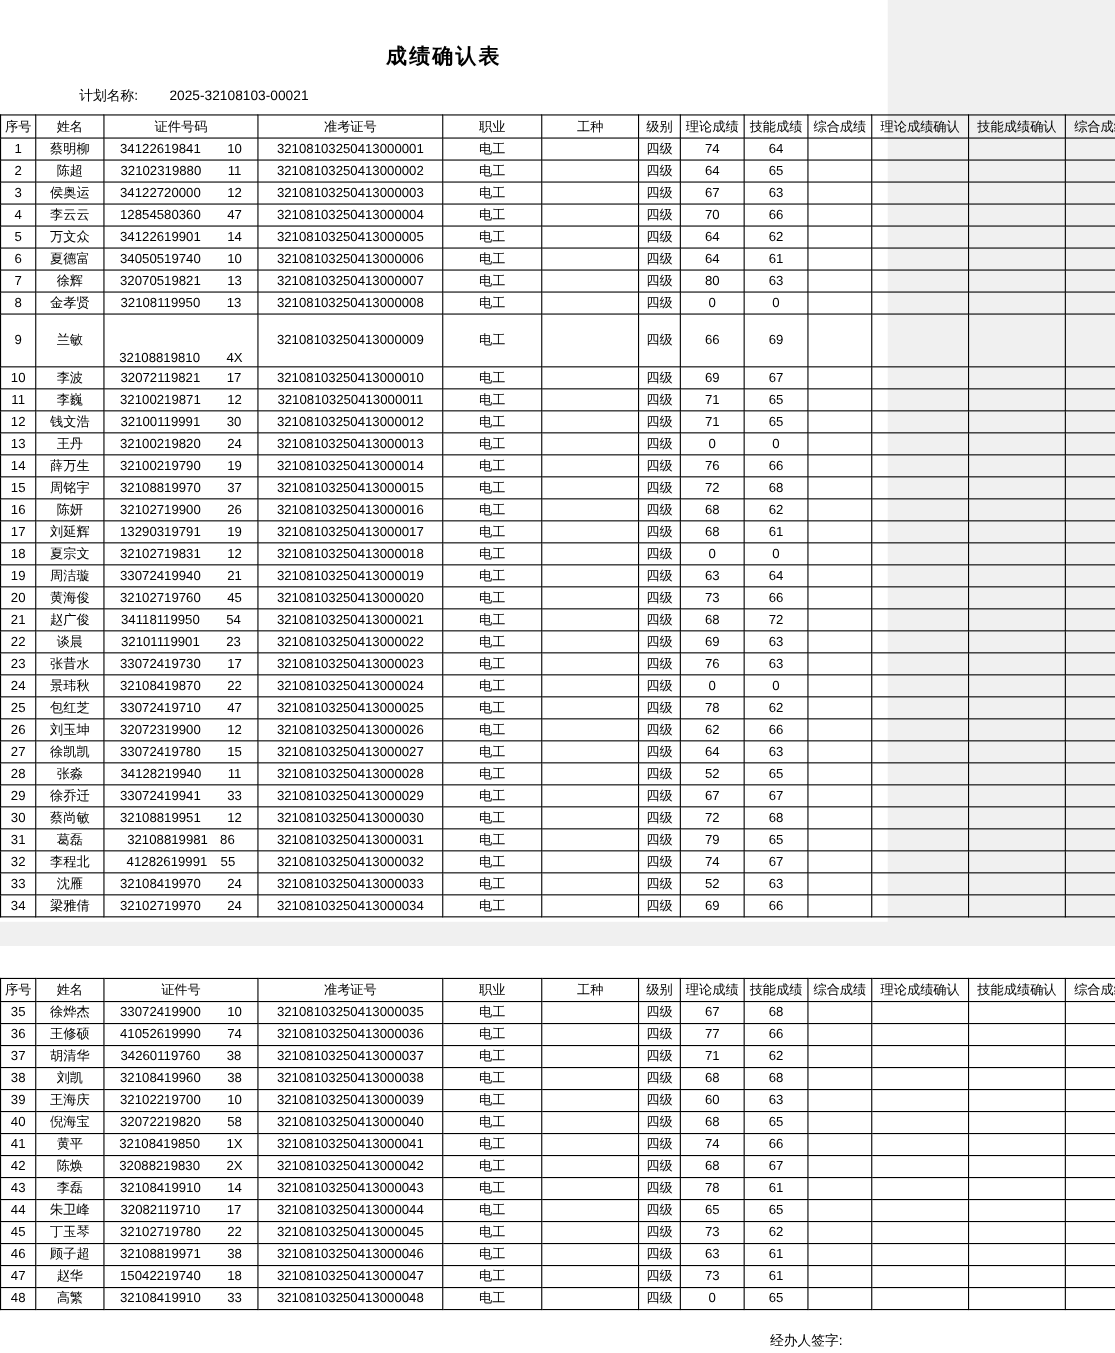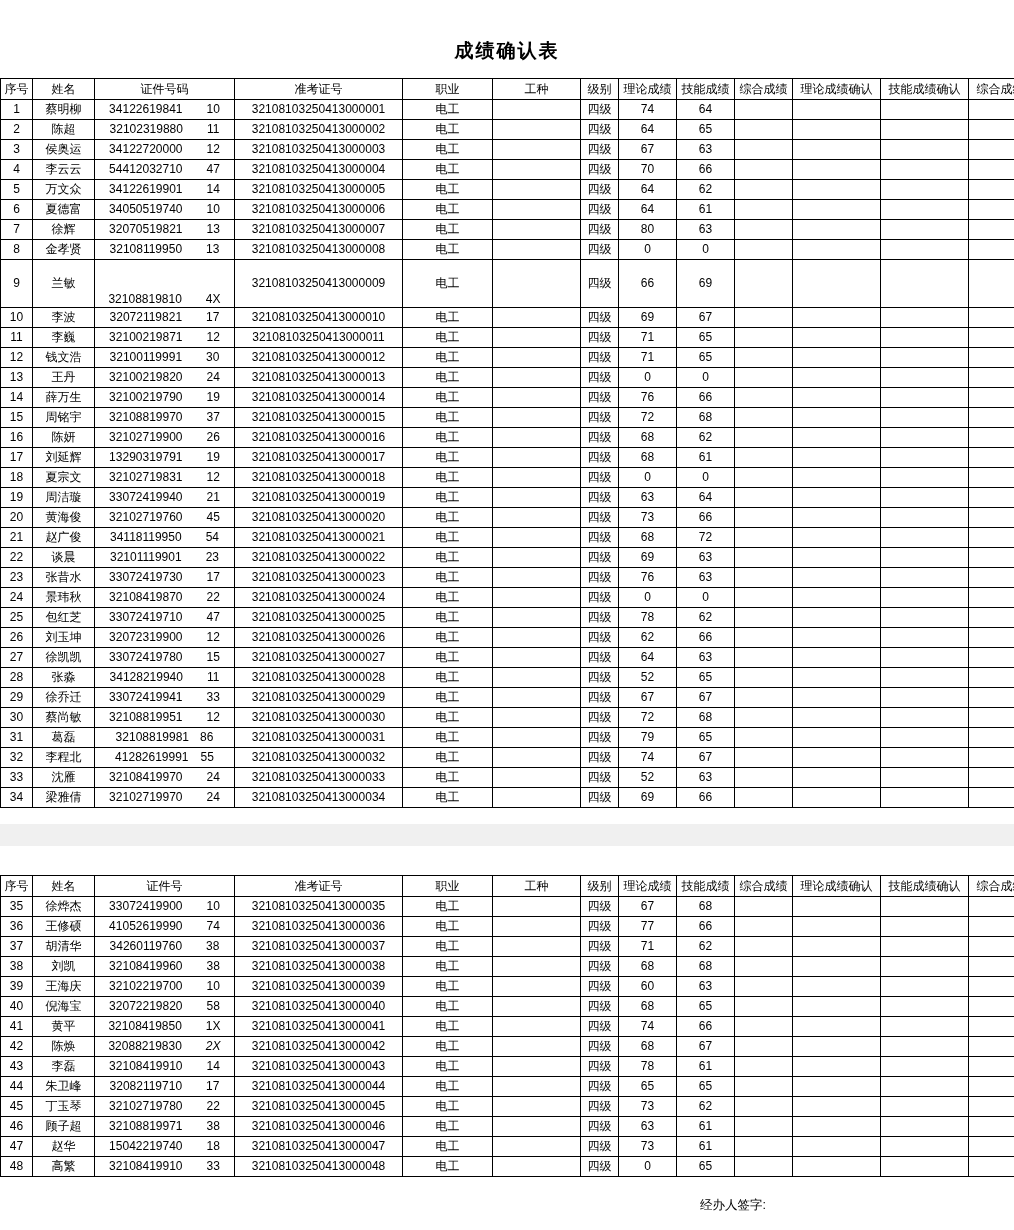--- a/index.html
+++ b/index.html
@@ -12,23 +12,23 @@
     width: 1014px;
     min-height: 1230px;
     position: relative;
     background: #f0f0f0;
   }
   .sheet {
     background: #ffffff;
     position: relative;
   }
   .sheet-1 {
-    width: 1014px;
+    width: 807px;
     padding-top: 30px;
-    padding-bottom: 16px;
+    padding-bottom: 4px;
   }
   .gap {
     height: 22px;
     background: #f0f0f0;
   }
   .sheet-2 {
     width: 1014px;
     padding-top: 22px;
     padding-bottom: 26px;
   }
@@ -111,20 +111,23 @@
 </style>
 </head>
 <body>
 
 <div id="page">
 
   <div class="sheet sheet-1">
 
     <div class="doc-title">成绩确认表</div>
 
+    <div class="meta">
+      <span class="lbl">计划名称:</span><span class="val">2025-32108103-00021</span>
+    </div>
 
     <table class="grid">
       <colgroup>
         <col class="c-seq">
           <col class="c-name">
           <col class="c-id">
           <col class="c-adm">
           <col class="c-occ">
         <col class="c-type">
           <col class="c-level">
@@ -194,21 +197,21 @@
             <td>67</td>
             <td>63</td>
             <td></td>
             <td></td>
             <td></td>
             <td></td>
           </tr>
           <tr>
             <td>4</td>
             <td>李云云</td>
-            <td class="idcell"><span class="idtext">54412032710</span><span class="idtext" style="margin-left: 24px;">47</span></td>
+            <td class="idcell"><span class="idtext">12854580360</span><span class="idtext" style="margin-left: 24px;">47</span></td>
             <td>32108103250413000004</td>
             <td>电工</td>
             <td></td>
             <td>四级</td>
             <td>70</td>
             <td>66</td>
             <td></td>
             <td></td>
             <td></td>
             <td></td>
@@ -805,21 +808,21 @@
             <td>74</td>
             <td>66</td>
             <td></td>
             <td></td>
             <td></td>
             <td></td>
           </tr>
           <tr>
             <td>42</td>
             <td>陈焕</td>
-            <td class="idcell"><span class="idtext">32088219830</span><span class="idtext" style="margin-left: 24px; font-style: italic;">2X</span></td>
+            <td class="idcell"><span class="idtext">32088219830</span><span class="idtext" style="margin-left: 24px;">2X</span></td>
             <td>32108103250413000042</td>
             <td>电工</td>
             <td></td>
             <td>四级</td>
             <td>68</td>
             <td>67</td>
             <td></td>
             <td></td>
             <td></td>
             <td></td>

